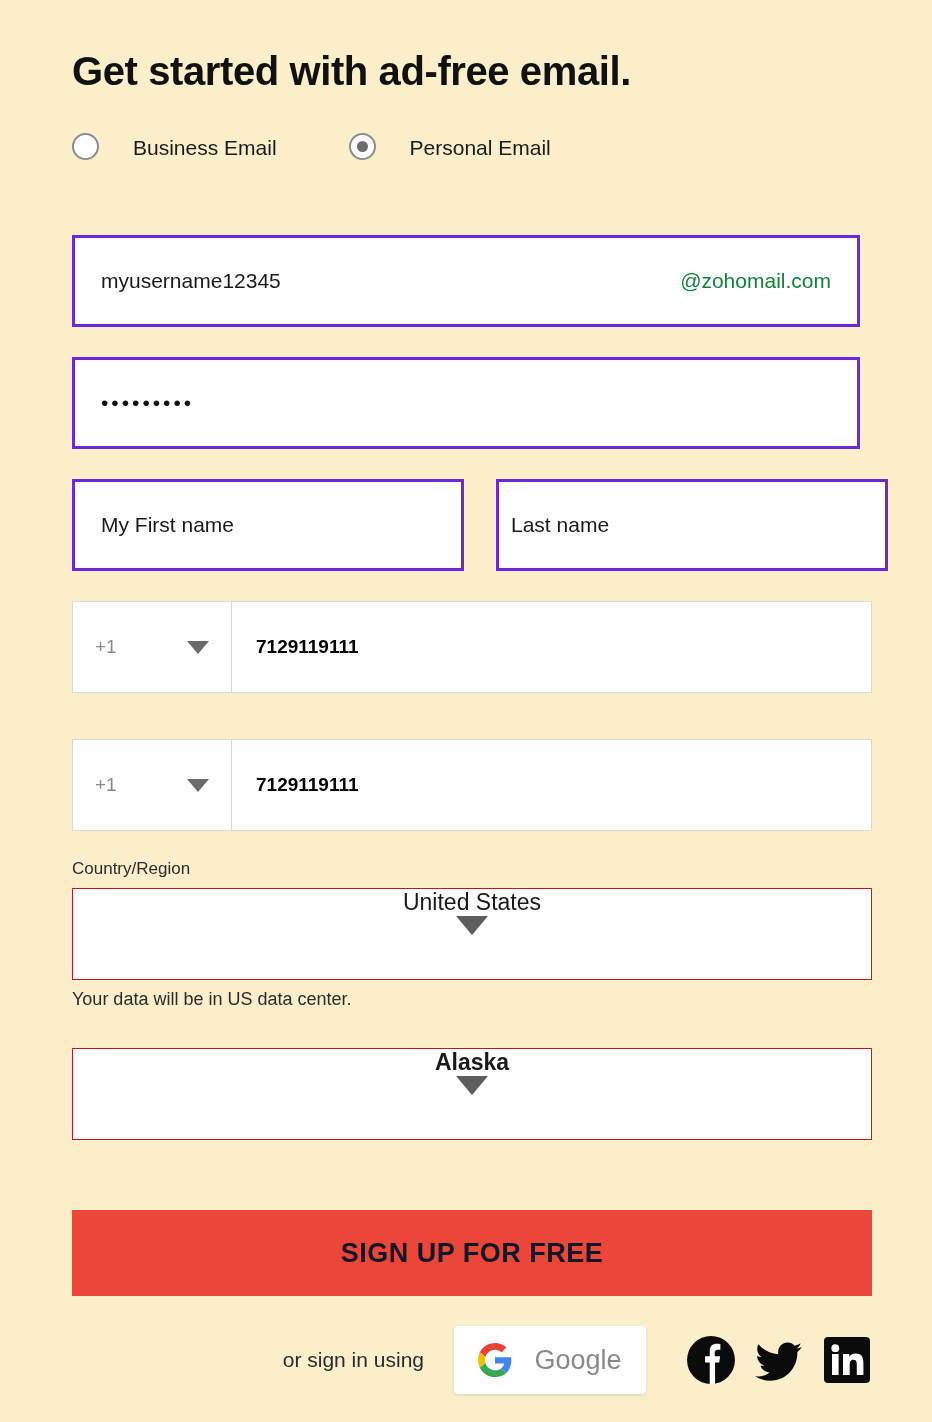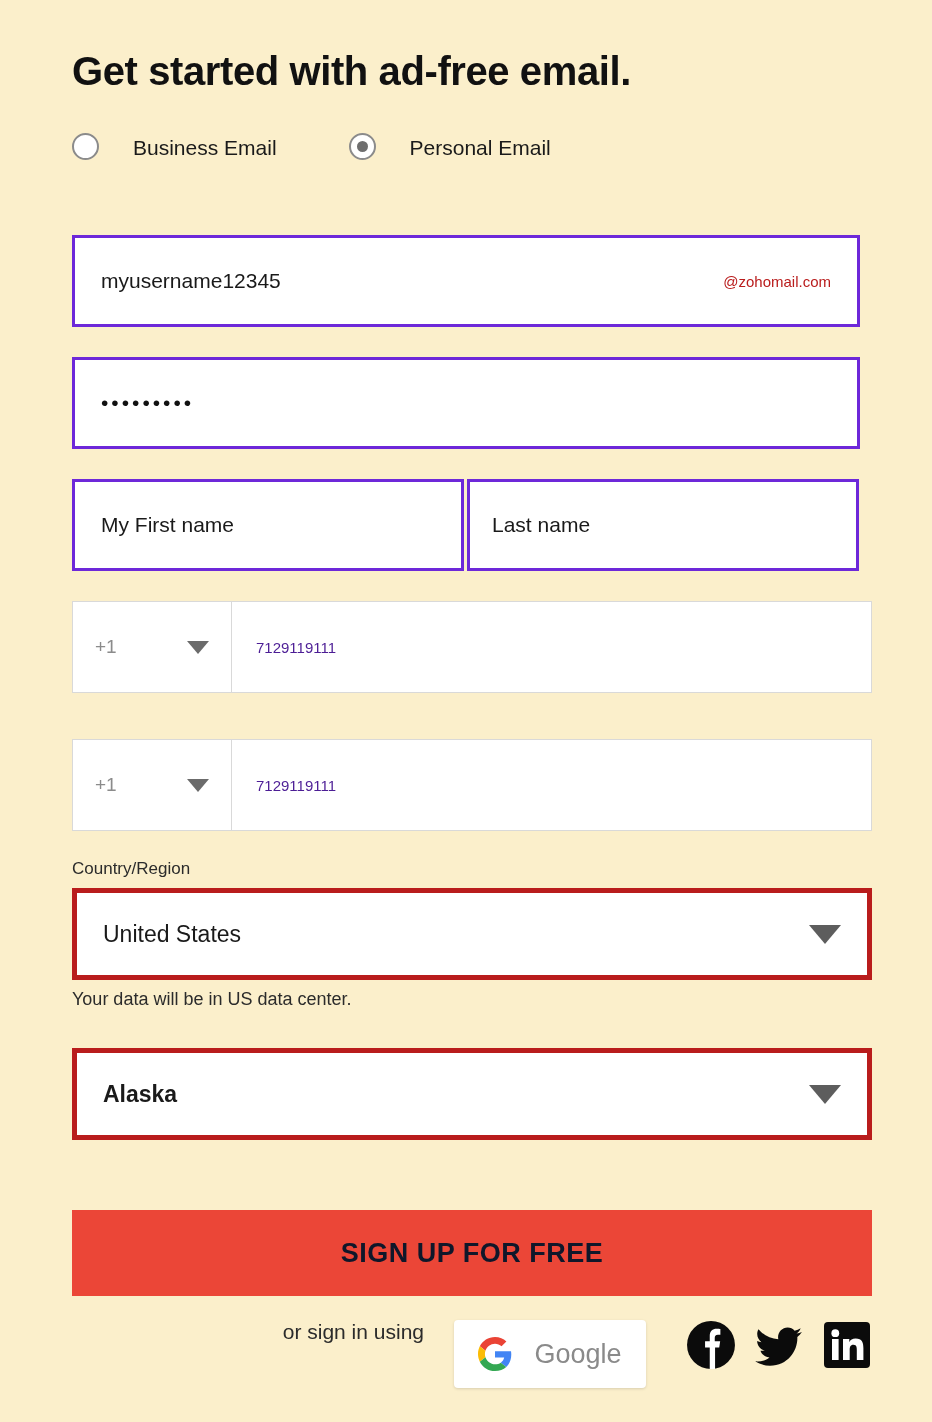--- a/index.html
+++ b/index.html
@@ -89,44 +89,44 @@
     white-space: nowrap;
   }
 
   
   #username-field {
     left: 72px; top: 235px; width: 788px; height: 92px;
     padding: 0 26px;
     justify-content: space-between;
   }
   #username-suffix {
-    font-size: 15px;
-    color: #b91c1c;
+    font-size: 21px;
+    color: #15803d;
   }
 
   
   #password-field {
     left: 72px; top: 357px; width: 788px; height: 92px;
     padding: 0 26px;
   }
   #password-dots {
     font-size: 21px;
     letter-spacing: 3px;
     color: #111111;
     font-family: "Liberation Sans", sans-serif;
   }
 
   
   #firstname-field {
     left: 72px; top: 479px; width: 392px; height: 92px;
     padding: 0 26px;
   }
   #lastname-field {
-    left: 467px; top: 479px; width: 392px; height: 92px;
-    padding: 0 22px;
+    left: 496px; top: 479px; width: 392px; height: 92px;
+    padding: 0 12px;
   }
 
   
   .phone-group {
     position: absolute;
     display: flex;
     align-items: stretch;
   }
   #phone-group-1 { left: 72px; top: 601px; width: 800px; height: 92px; }
   #phone-group-2 { left: 72px; top: 739px; width: 800px; height: 92px; }
@@ -155,43 +155,45 @@
     flex: 1;
     background: #ffffff;
     border: 1px solid #d9d9d9;
     border-left: none;
     box-sizing: border-box;
     display: flex;
     align-items: center;
     padding: 0 24px;
   }
   .phone-number-text {
-    font-size: 15px;
-    color: #4c1d95;
+    font-size: 19px;
+    color: #000000;
+    font-weight: bold;
   }
 
   
   #country-label {
     position: absolute;
     left: 72px; top: 859px;
     font-size: 17px;
     color: #2b2b2b;
   }
 
   
   .select-field {
     position: absolute;
     background: #ffffff;
-    border: 5px solid #b91c1c;
-    box-sizing: border-box;
-    display: flex;
-    align-items: center;
-    justify-content: space-between;
+    border: 1px solid #b91c1c;
+    box-sizing: border-box;
+    display: flex;
+    align-items: center;
+    justify-content: flex-start;
     padding: 0 26px;
     cursor: pointer;
+    flex-direction: column;
   }
   #country-select { left: 72px; top: 888px; width: 800px; height: 92px; }
   #state-select   { left: 72px; top: 1048px; width: 800px; height: 92px; font-weight: bold; }
   .select-value {
     font-size: 23px;
     color: #1a1a1a;
   }
   .caret-large {
     width: 0; height: 0;
     border-left: 16px solid transparent;
@@ -262,21 +264,21 @@
     font-family: "Liberation Sans", sans-serif;
     cursor: pointer;
   }
 
   
   #social-row {
     position: absolute;
     left: 72px; top: 1320px;
     width: 800px; height: 80px;
     display: flex;
-    align-items: flex-start;
+    align-items: center;
     justify-content: flex-end;
   }
   #social-label {
     font-size: 21px;
     color: #2b2b2b;
     margin-right: 30px;
   }
   #google-button {
     width: 192px;
     height: 68px;

